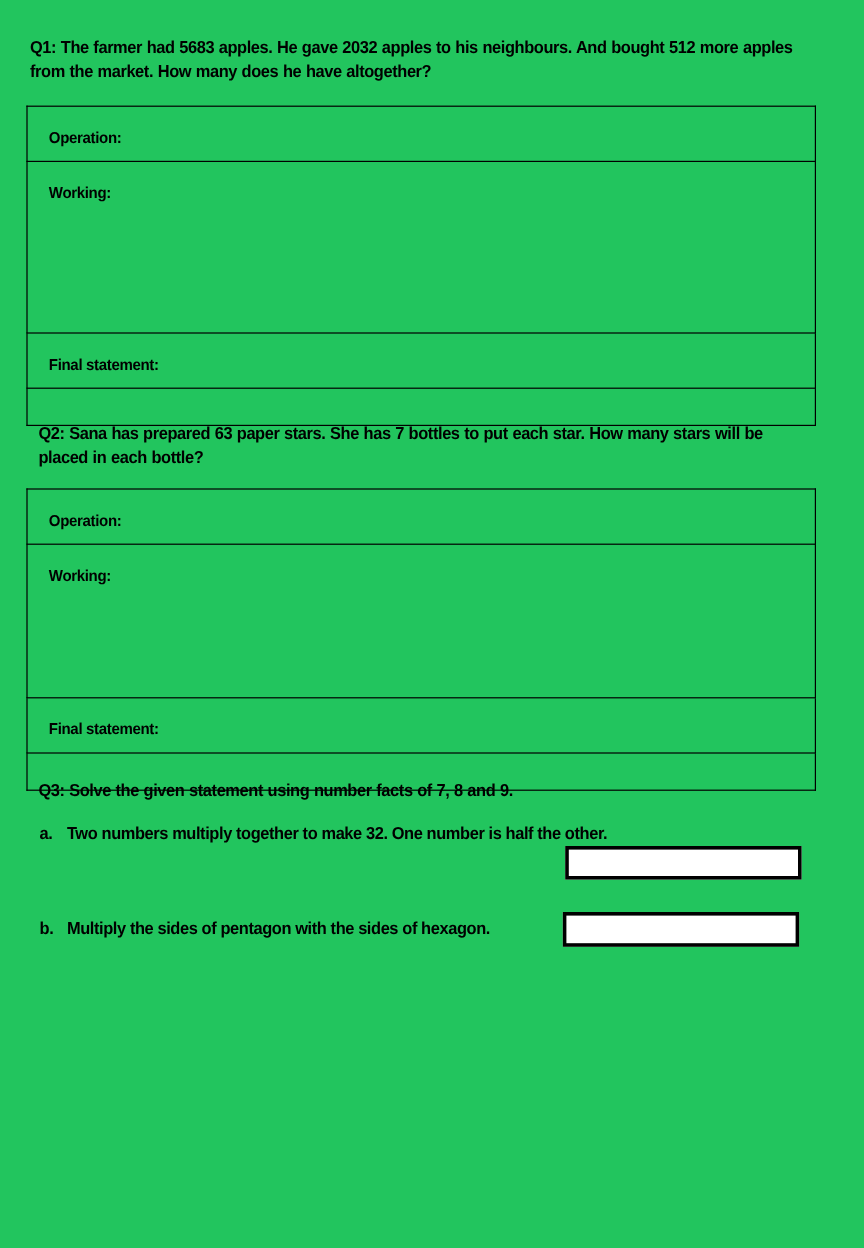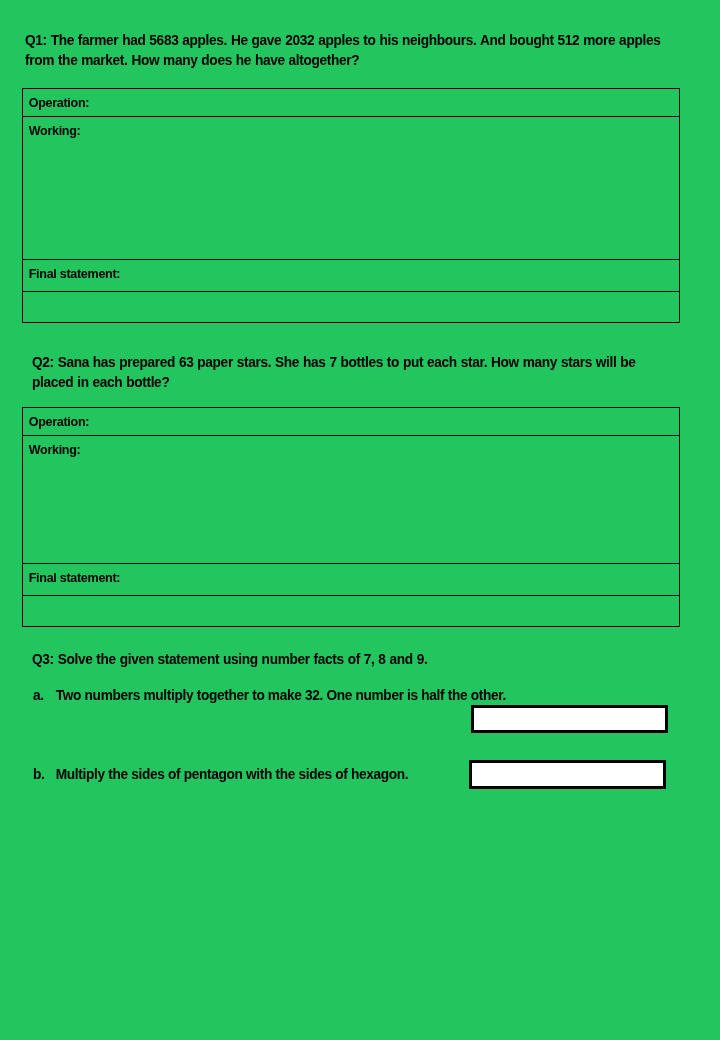--- a/index.html
+++ b/index.html
@@ -56,21 +56,21 @@
   
   .answer-table {
     position: absolute;
     left: 22px;
     width: 658px;
     border-collapse: collapse;
     table-layout: fixed;
   }
   .answer-table td {
     border: 1px solid #000000;
-    padding: 0;
+    padding: 12px;
     vertical-align: top;
     position: relative;
   }
   .cell-label {
     display: block;
     font-weight: bold;
     font-size: 13.2px;
     line-height: 15px;
     letter-spacing: -0.3px;
     padding: 6px 0 0 6px;

